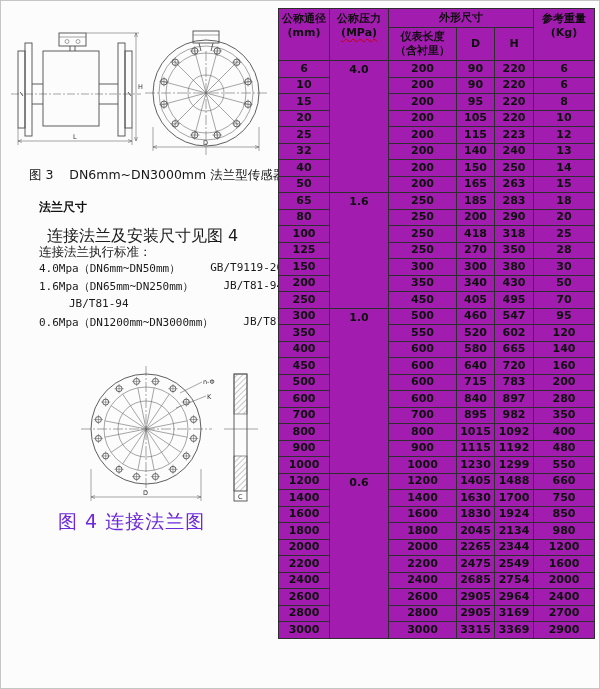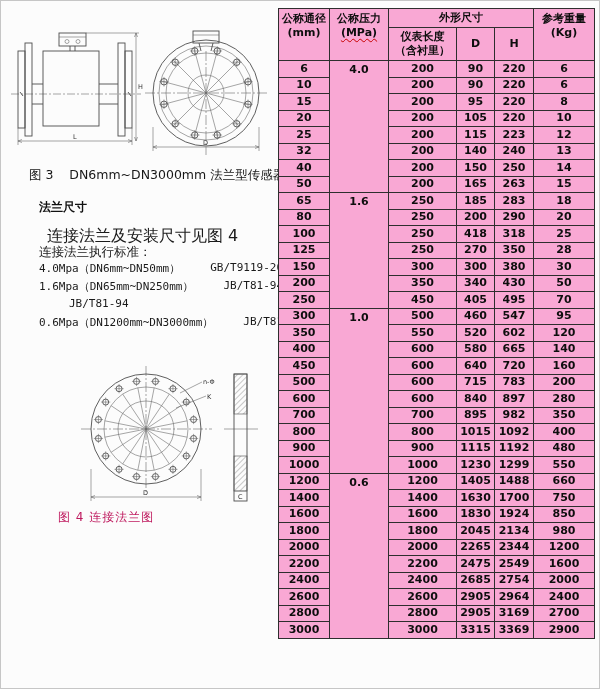--- a/index.html
+++ b/index.html
@@ -15,27 +15,27 @@
   .thin  { stroke:#6a6a6a; fill:none; stroke-width:0.6; }
   .lbl   { font-size:6.5px; fill:#333; font-family:"DejaVu Sans", sans-serif; }
 
   .fig3-caption { position:absolute; left:28px; top:166px; font-size:12.5px; white-space:pre; color:#171717; }
   .flange-heading { position:absolute; left:38px; top:198px; font-size:12px; font-weight:bold; color:#111; }
   .flange-line1 { position:absolute; left:46px; top:225px; font-size:16px; }
   .flange-line2 { position:absolute; left:38px; top:243px; font-size:12.5px; }
   .std-line { position:absolute; left:38px; font-size:11px; font-family:"DejaVu Sans Mono", monospace; white-space:pre; display:flex; }
   .std-line .code { margin-left:30px; }
   .s0 { top:260px; } .s1 { top:278px; } .s2 { top:296px; } .s3 { top:314px; }
-  .fig4-caption { position:absolute; left:57px; top:508px; font-size:12px; letter-spacing:1px; color:#be185d; }
+  .fig4-caption { position:absolute; left:57px; top:508px; font-size:19px; letter-spacing:1px; color:#6d28d9; }
 
   table.dim {
     position:absolute; left:277px; top:7px; width:316px;
     border-collapse:collapse; table-layout:fixed;
     font-size:11px; font-weight:bold; color:#0e0e0e;
-    background:#f9a8d4;
+    background:#a21caf;
   }
   table.dim th, table.dim td {
     border:1px solid #2e2e2e; text-align:center; vertical-align:middle;
     padding:0; line-height:1.25; overflow:hidden;
   }
   table.dim thead tr.h1 th { height:19px; }
   table.dim thead tr.h2 th { height:33px; }
   table.dim th.twoline { vertical-align:top; padding-top:3px; }
   table.dim tbody td { height:16.5px; }
   table.dim td.pressure-cell { vertical-align:top; padding-top:2px; }

